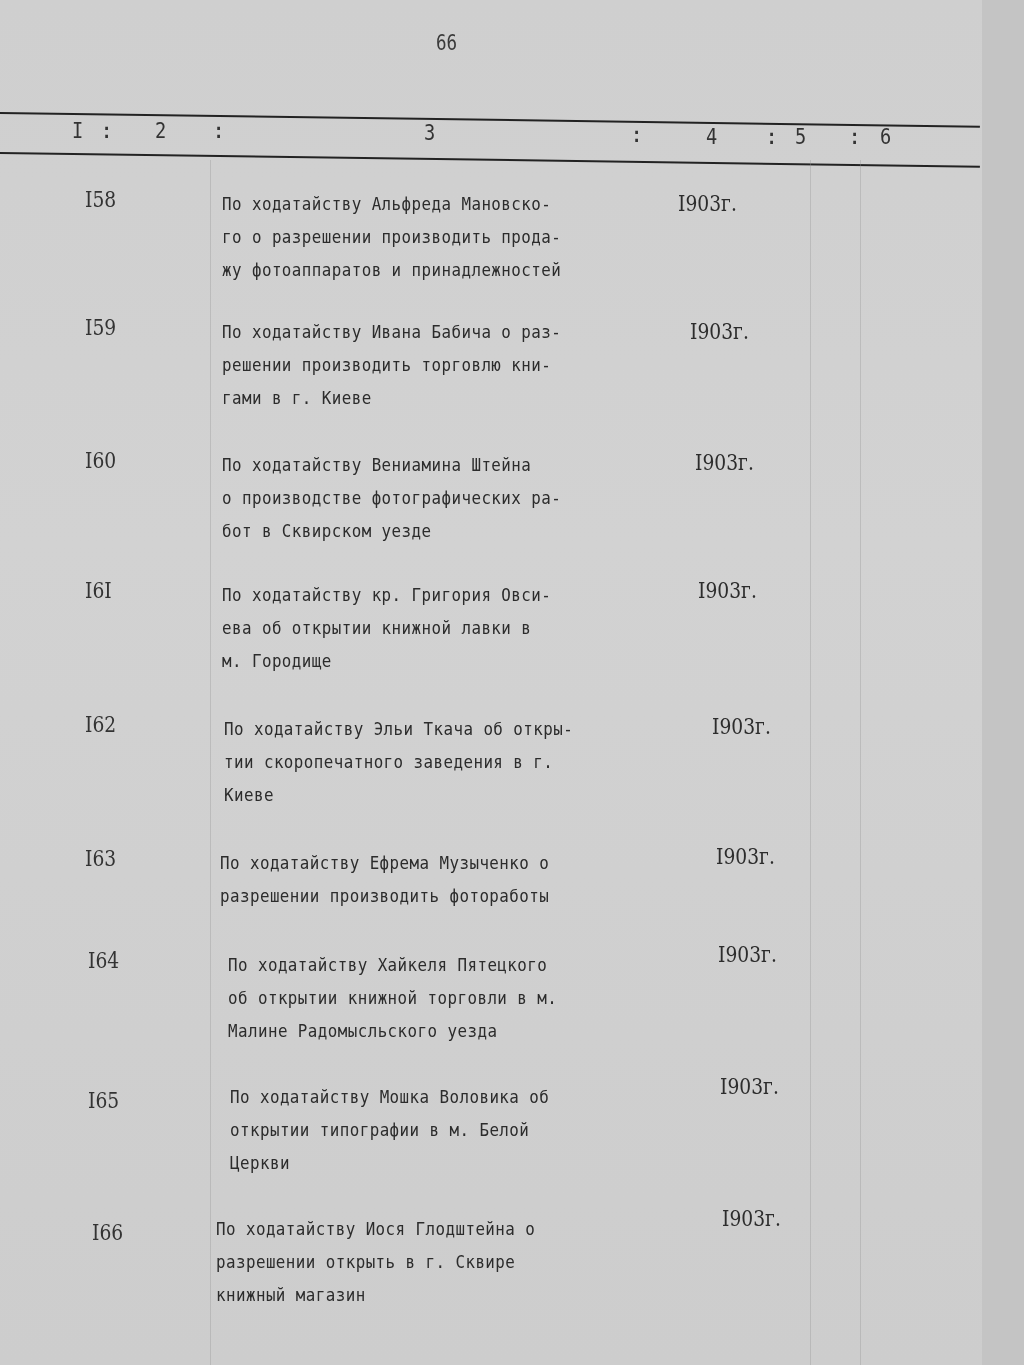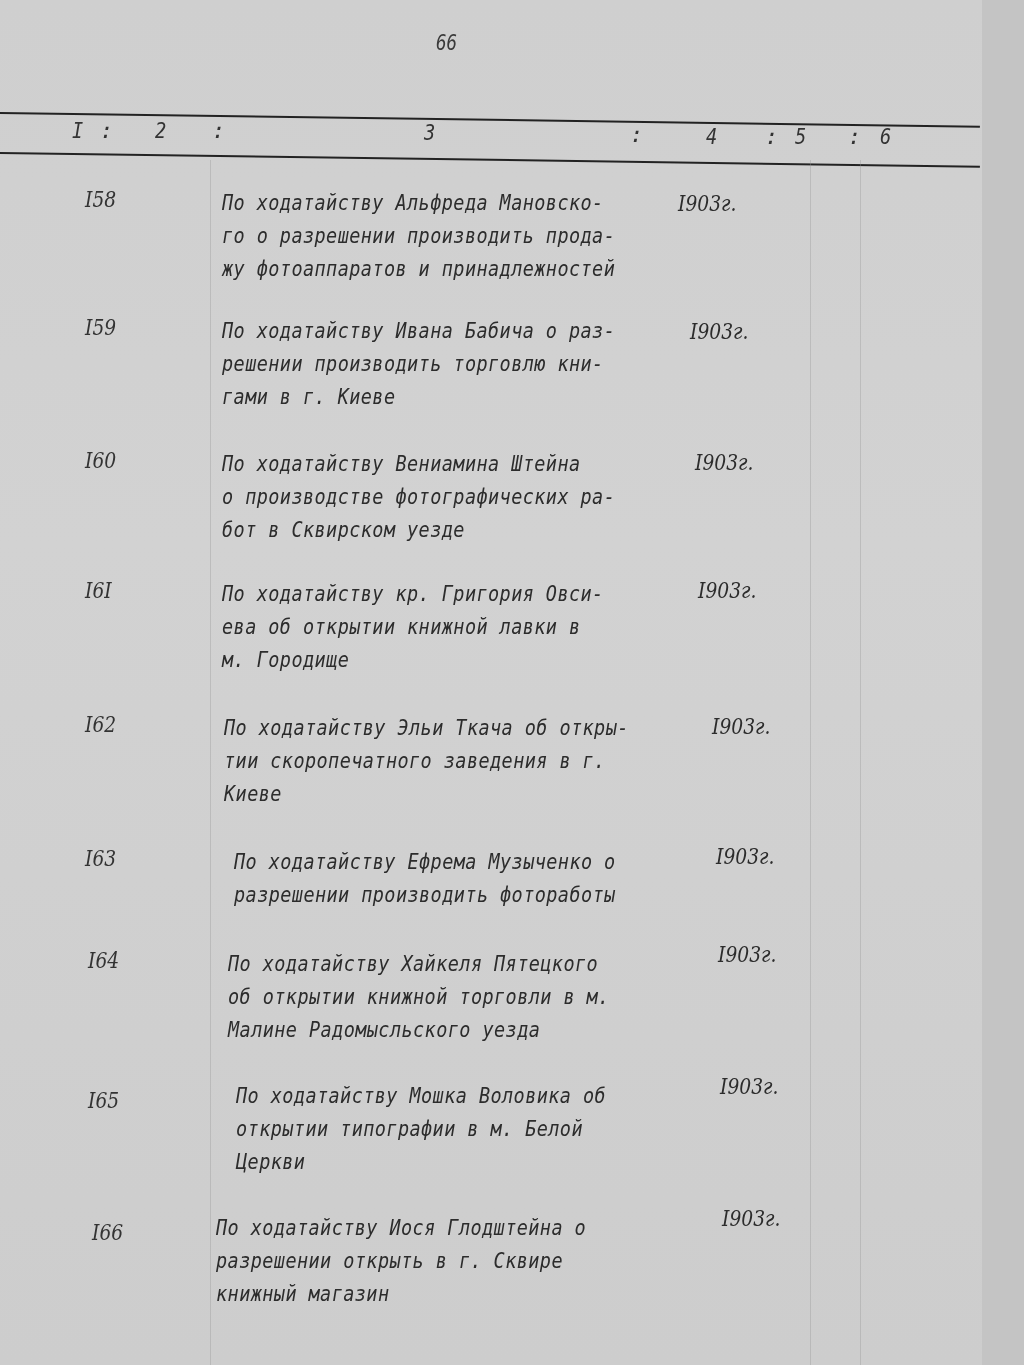--- a/index.html
+++ b/index.html
@@ -7,21 +7,20 @@
     width: 1024px; height: 1365px; overflow: hidden;
     background: #bdbdbd;
     font-family: "DejaVu Sans Mono", "Liberation Mono", monospace;
     color: #2a2a2a;
     position: relative;
   }
   .page {
     position: absolute; left: 0; top: 0; width: 982px; height: 1365px;
     background: linear-gradient(180deg, #cfcfcf 0%, #d2d2d2 40%, #cdcdcd 100%);
     border-right: 2px solid #9e9e9e;
-    font-style: italic;
   }
   .page-edge {
     position: absolute; left: 982px; top: 0; width: 42px; height: 1365px;
     background: #c4c4c4;
   }
   .page-number {
     position: absolute; left: 436px; top: 30px; font-size: 22px; color: #3a3a3a;
     transform: scaleX(0.8); transform-origin: left;
   }
   .rule { position: absolute; left: 0; height: 2px; background: #222; }
@@ -35,21 +34,21 @@
   .vline {
     position: absolute; top: 160px; bottom: 0; width: 1px; background: rgba(150,150,150,0.35);
   }
   .entry { position: absolute; left: 0; width: 980px; }
   .entry-num {
     position: absolute; left: 85px; font-size: 22px; color: #333;
     font-family: "DejaVu Serif", "Liberation Serif", serif;
     transform: scaleX(0.85); transform-origin: left;
   }
   .entry-text {
-    position: absolute; left: 222px; width: 470px; font-size: 21px; line-height: 33px; color: #2c2c2c;
+    position: absolute; left: 222px; width: 470px; font-size: 18px; line-height: 33px; color: #2c2c2c;
     letter-spacing: 0.5px;
   }
   .entry-text span { display: block; white-space: nowrap; transform: scaleX(0.88); transform-origin: left; }
   .entry-date {
     position: absolute; font-size: 22px; color: #2c2c2c;
     font-family: "DejaVu Serif", "Liberation Serif", serif;
     transform: scaleX(0.85); transform-origin: left;
   }
 </style>
 </head>
@@ -122,40 +121,40 @@
     <div class="entry-text" style="left:224px">
       <span>По ходатайству Эльи Ткача об откры-</span>
         <span>тии скоропечатного заведения в г.</span>
         <span>Киеве</span>
     </div>
     <div class="entry-date" style="left:712px; top:2px">I903г.</div>
   </div>
 
   <div class="entry" style="top:846px">
     <div class="entry-num">I63</div>
-    <div class="entry-text" style="left:234px">
+    <div class="entry-text" style="left:220px">
       <span>По ходатайству Ефрема Музыченко о</span>
         <span>разрешении производить фоторaботы</span>
     </div>
     <div class="entry-date" style="left:716px; top:-2px">I903г.</div>
   </div>
 
   <div class="entry" style="top:948px">
     <div class="entry-num" style="left:88px">I64</div>
     <div class="entry-text" style="left:228px">
       <span>По ходатайству Хайкеля Пятецкого</span>
         <span>об открытии книжной торговли в м.</span>
         <span>Малине Радомысльского уезда</span>
     </div>
     <div class="entry-date" style="left:718px; top:-6px">I903г.</div>
   </div>
 
   <div class="entry" style="top:1080px">
     <div class="entry-num" style="left:88px; top:8px">I65</div>
-    <div class="entry-text" style="left:236px">
+    <div class="entry-text" style="left:230px">
       <span>По ходатайству Мошка Воловика об</span>
         <span>открытии типографии в м. Белой</span>
         <span>Церкви</span>
     </div>
     <div class="entry-date" style="left:720px; top:-6px">I903г.</div>
   </div>
 
   <div class="entry" style="top:1212px">
     <div class="entry-num" style="left:92px; top:8px">I66</div>
     <div class="entry-text" style="left:216px">

